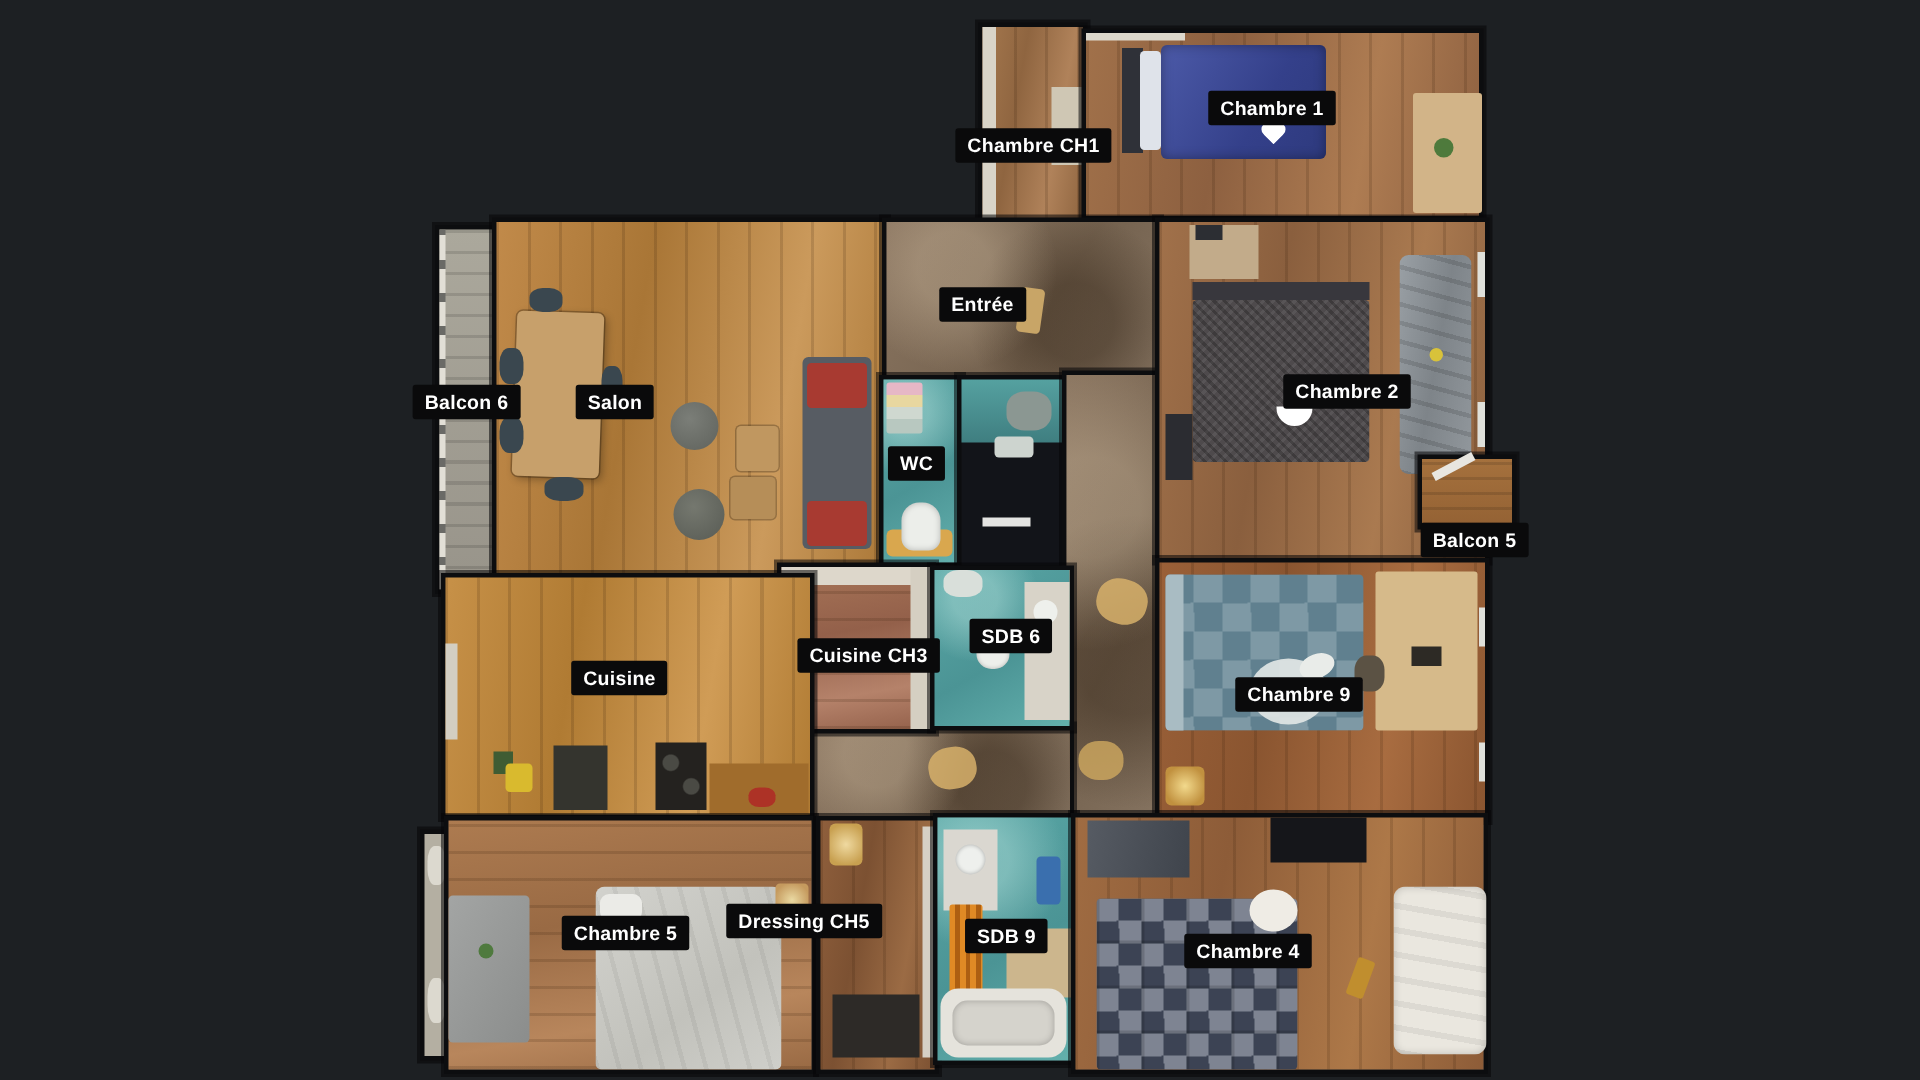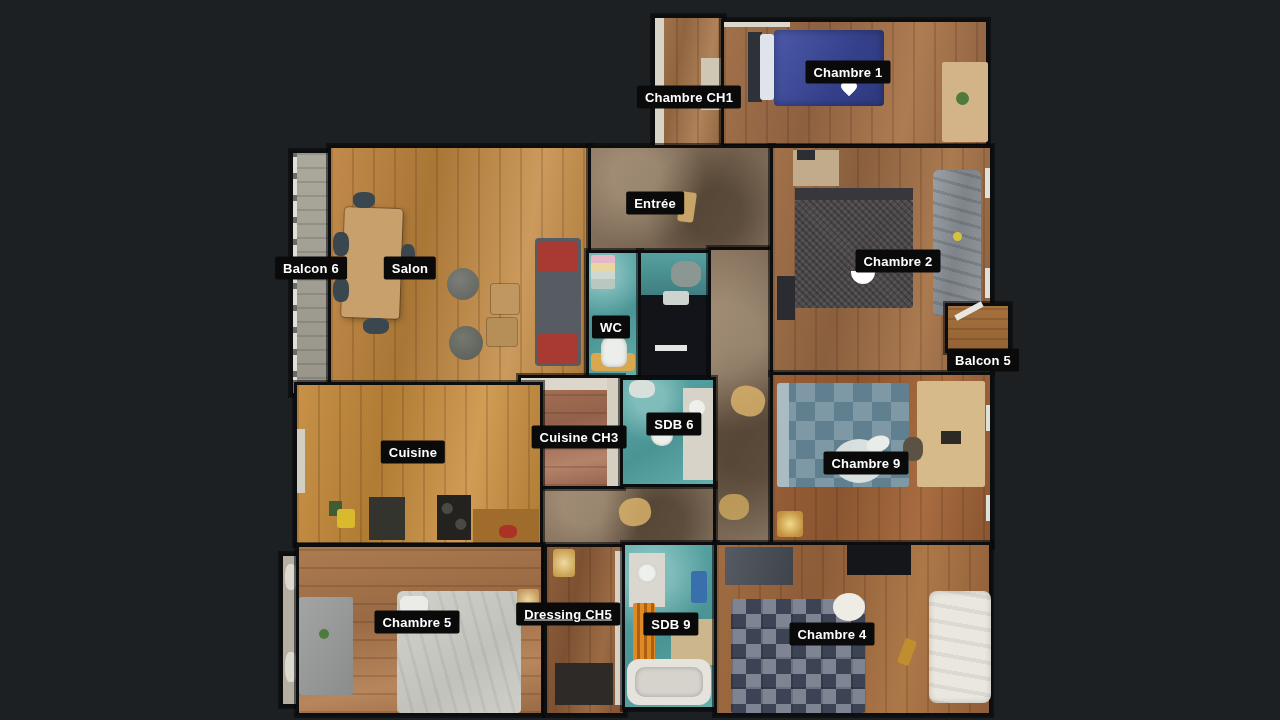--- a/index.html
+++ b/index.html
@@ -198,24 +198,24 @@
   <div class="marker heart" style="left:840px;top:82px;"></div>
   <div class="marker" style="left:851px;top:271px;width:24px;height:13px;background:#fff;border-radius:0 0 12px 12px;"></div>
   <div class="marker" style="left:866px;top:436px;width:24px;height:16px;background:#e9ece9;border-radius:50%;transform:rotate(-20deg);"></div>
 
   <div class="rlabel" style="left:689px;top:97px;">Chambre CH1</div>
   <div class="rlabel" style="left:848px;top:72px;">Chambre 1</div>
   <div class="rlabel" style="left:655px;top:203px;">Entrée</div>
   <div class="rlabel" style="left:311px;top:268px;">Balcon 6</div>
   <div class="rlabel" style="left:410px;top:268px;">Salon</div>
   <div class="rlabel" style="left:866px;top:261px;margin-left:32px;">Chambre 2</div>
-  <div class="rlabel" style="left:611px;top:327px;">WC</div>
+  <div class="rlabel" style="left:611px;top:309px;">WC</div>
   <div class="rlabel" style="left:983px;top:360px;">Balcon 5</div>
   <div class="rlabel" style="left:579px;top:437px;">Cuisine CH3</div>
   <div class="rlabel" style="left:674px;top:424px;">SDB 6</div>
   <div class="rlabel" style="left:866px;top:463px;">Chambre 9</div>
   <div class="rlabel" style="left:413px;top:452px;">Cuisine</div>
   <div class="rlabel" style="left:417px;top:622px;">Chambre 5</div>
-  <div class="rlabel" style="left:568px;top:614px;text-decoration:underline;">Dressing CH5</div>
+  <div class="rlabel" style="left:536px;top:614px;">Dressing CH5</div>
   <div class="rlabel" style="left:671px;top:624px;">SDB 9</div>
   <div class="rlabel" style="left:832px;top:634px;">Chambre 4</div>
 
 </div>
 
 </body></html>

